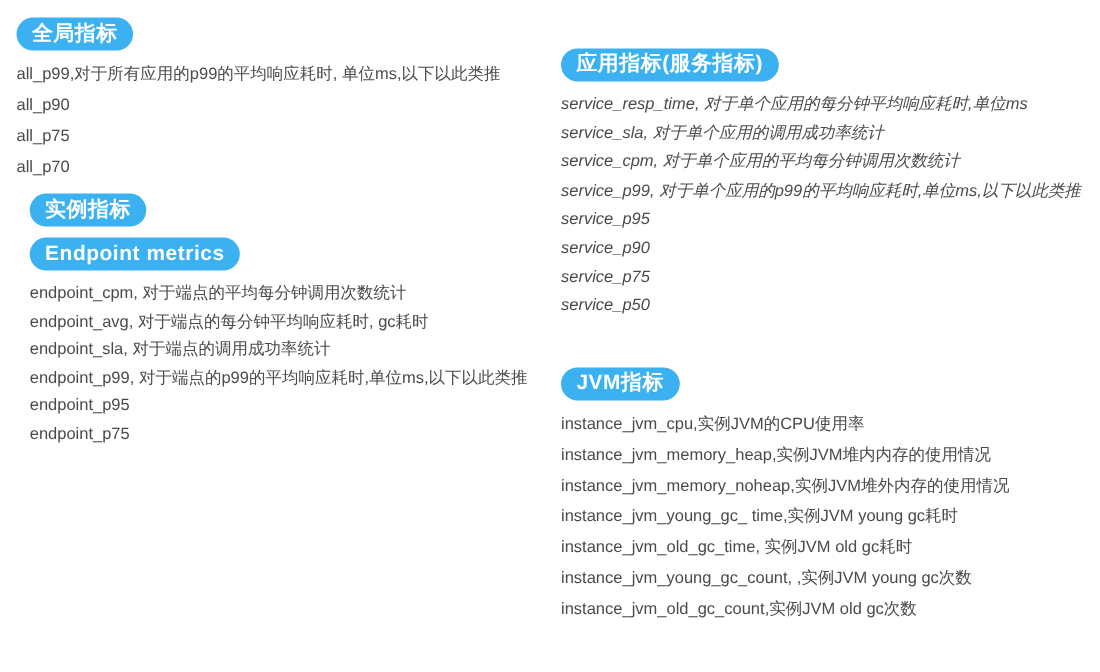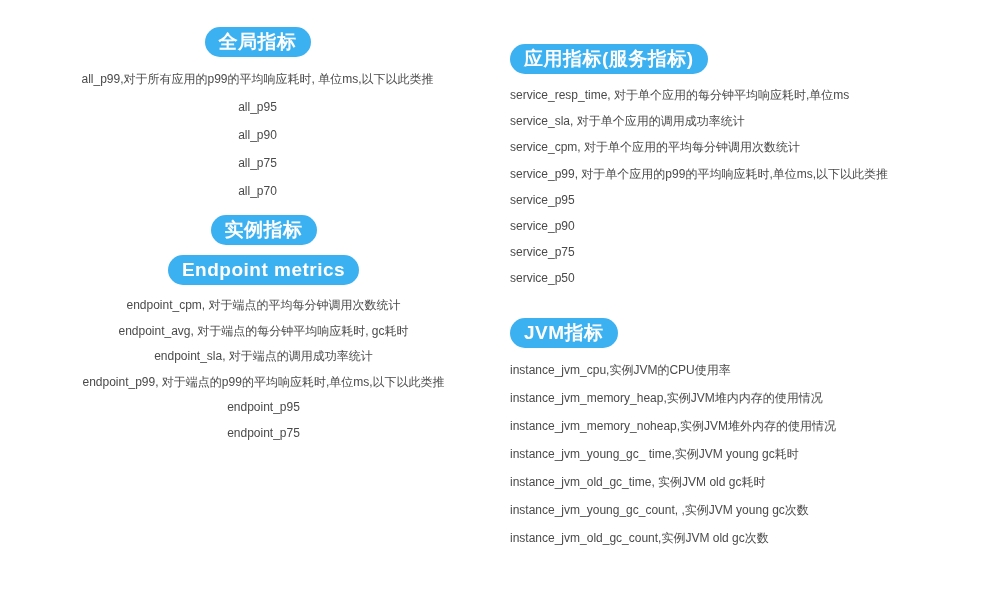--- a/index.html
+++ b/index.html
@@ -6,61 +6,60 @@
   * { margin: 0; padding: 0; box-sizing: border-box; }
   html, body { width: 1000px; height: 611px; }
   body {
     position: relative;
     background: #ffffff;
     font-family: "Liberation Sans", "DejaVu Sans", sans-serif;
     color: var(--text);
     overflow: hidden;
   }
   .col { position: absolute; width: 485px; }
-  .col-left  { left: 15px;  top: 27px; text-align: center; }
+  .col-left  { left: 15px;  top: 16px; }
   .col-right { left: 510px; top: 44px; }
   .badge {
     display: inline-block;
     height: 30px;
     line-height: 30px;
     padding: 0 14px;
     border-radius: 15px;
     background: var(--accent);
     color: #ffffff;
     font-size: 19px;
     font-weight: bold;
     letter-spacing: 0.5px;
     white-space: nowrap;
   }
   ul.items {
     list-style: none;
     margin: 8px 0 0 0;
     padding: 0;
-    font-size: 12px;
+    font-size: 15px;
     color: var(--text);
   }
   ul.items li { white-space: nowrap; }
   .lh28  li { line-height: 28px; }
   .lh26  li { line-height: 26px; }
-  .lh262 li { line-height: 26.2px; }
+  .lh262 li { line-height: 26.2px; font-style: italic; }
   .lh255 li { line-height: 25.5px; }
   .gap10 { margin-top: 10px; margin-left: 12px; }
-  .gap42 { margin-top: 26px; }
+  .gap42 { margin-top: 42px; }
 </style>
 </head>
 <body>
 
 <div class="col col-left">
 
   <section>
     <div class="badge">全局指标</div>
     <ul class="items lh28">
 
     <li class="item">all_p99,对于所有应用的p99的平均响应耗时, 单位ms,以下以此类推</li>
-        <li class="item">all_p95</li>
         <li class="item">all_p90</li>
         <li class="item">all_p75</li>
         <li class="item">all_p70</li>
       </ul>
   </section>
 
   <section class="gap10">
     <div class="badge">实例指标</div>
   </section>
 

